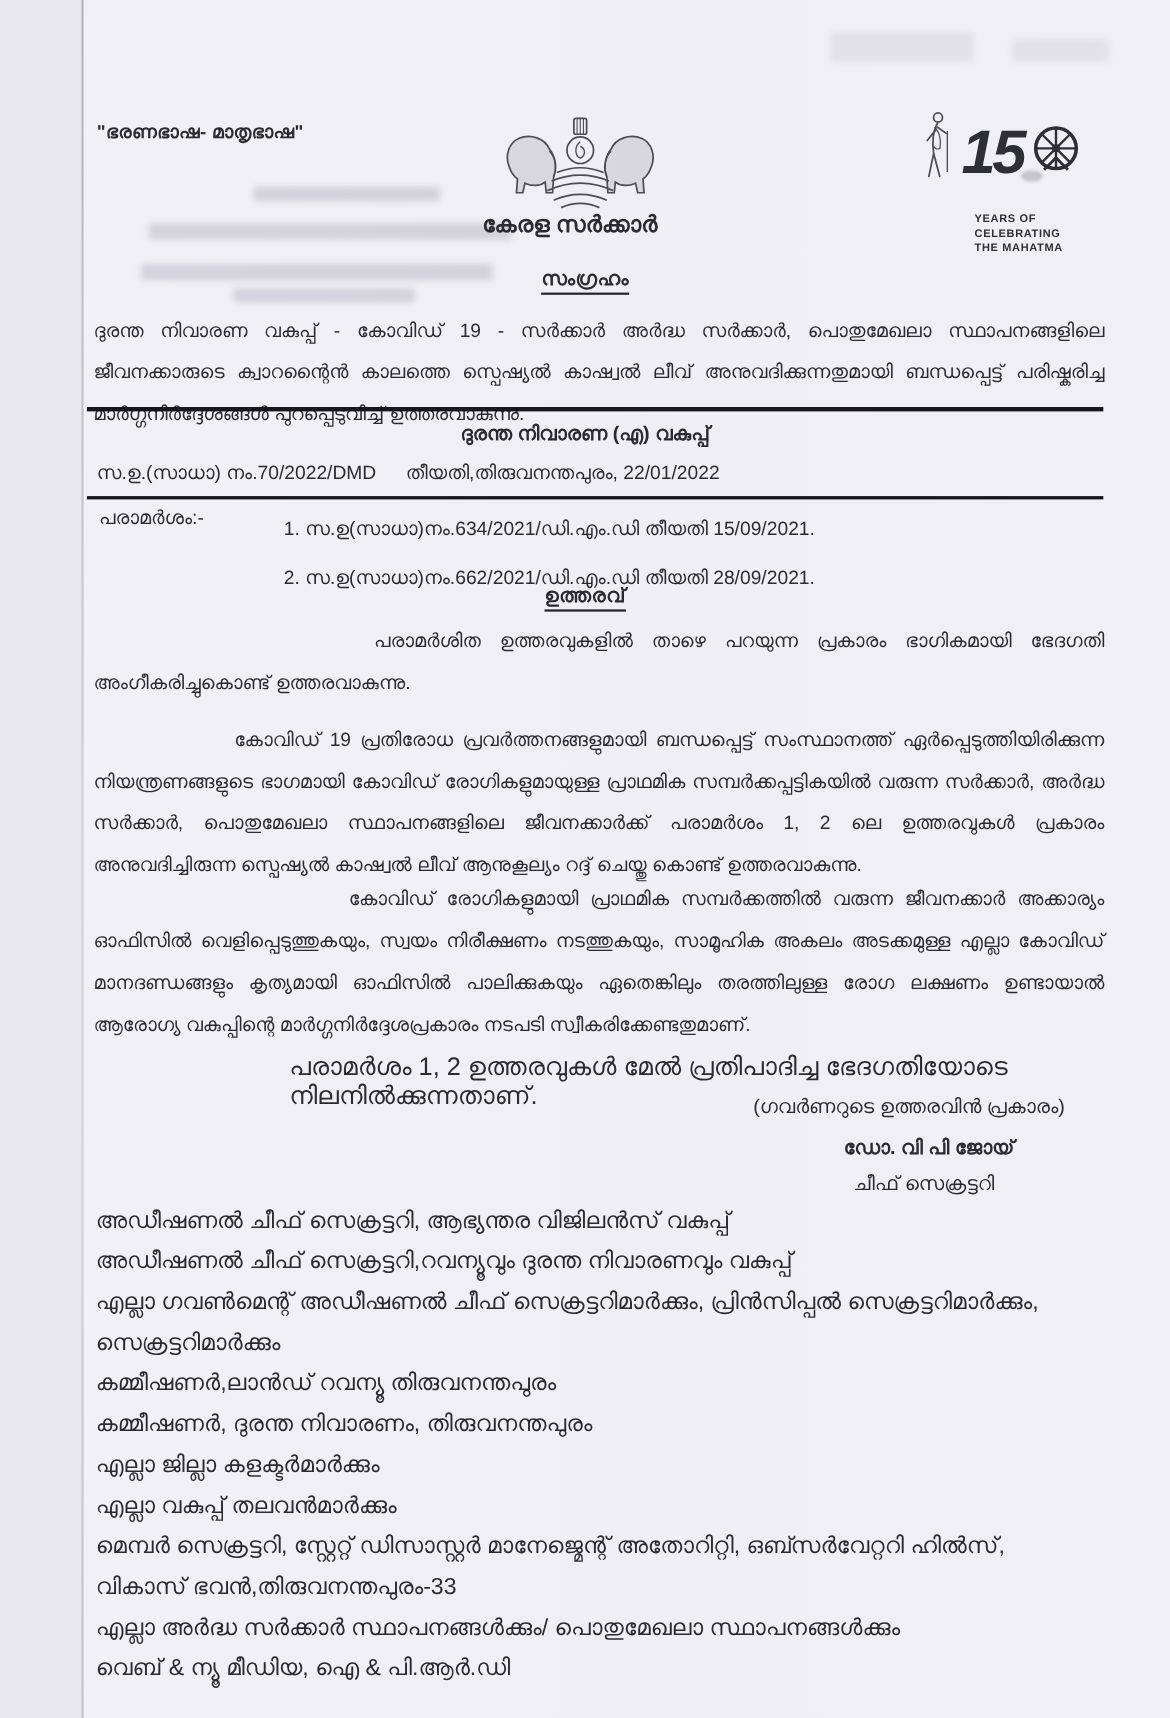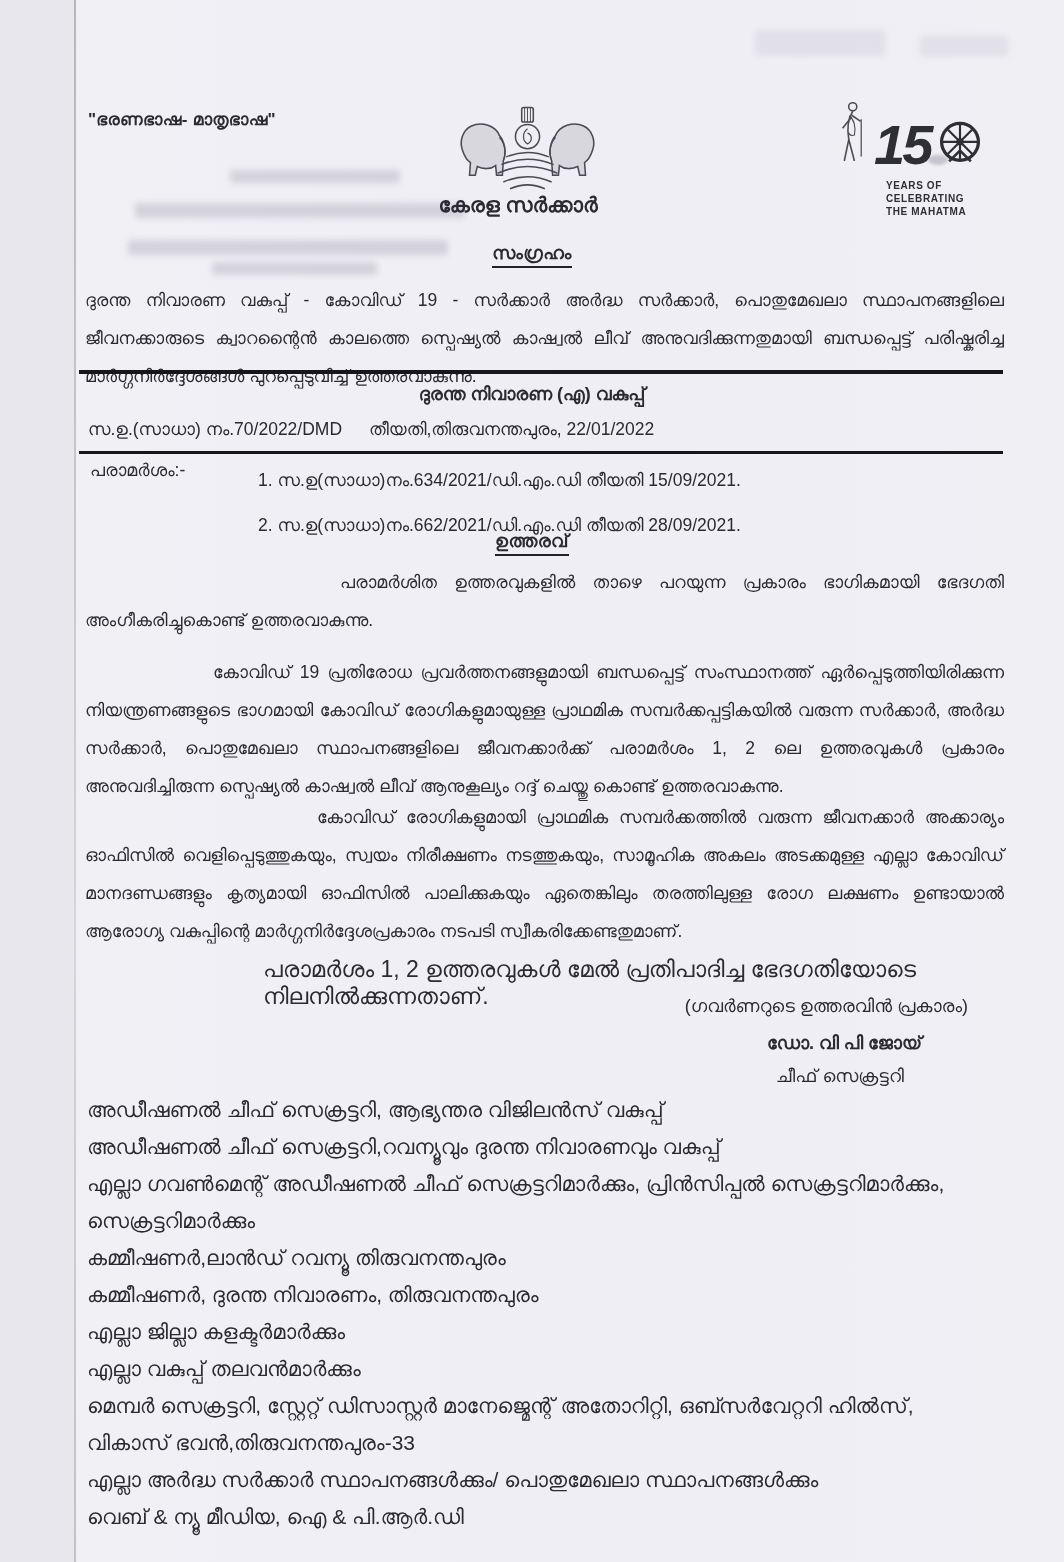--- a/index.html
+++ b/index.html
@@ -23,23 +23,23 @@
   }
   .speck{position:absolute;background:rgba(120,118,135,.35);filter:blur(1.5px);border-radius:50%;}
   .motto{position:absolute;left:88px;top:110px;font-size:17px;font-weight:bold;letter-spacing:.3px;}
   .emblem{position:absolute;left:455px;top:104px;width:145px;height:98px;}
   .govt-name{position:absolute;left:0;top:193px;width:1036px;text-align:center;font-size:21px;font-weight:bold;}
   .center-wrap{position:absolute;left:0;width:1064px;text-align:center;}
   .u-head{display:inline-block;font-size:18px;font-weight:bold;border-bottom:2px solid #222228;padding-bottom:2px;letter-spacing:.4px;}
   .abstract-head{top:243px;}
   .order-head{top:531px;}
   .mlogo{position:absolute;left:838px;top:100px;width:185px;}
-  .mlogo-row{display:flex;align-items:flex-end;}
+  .mlogo-row{display:flex;align-items:center;}
   .mlogo-num{font-size:56px;line-height:58px;font-weight:bold;font-style:italic;letter-spacing:-3px;color:#2e2e35;margin-left:2px;}
-  .mlogo-caption{margin-left:48px;margin-top:5px;font-size:10px;font-weight:bold;letter-spacing:.6px;color:#2e2e35;line-height:13px;}
+  .mlogo-caption{margin-left:48px;margin-top:18px;font-size:10px;font-weight:bold;letter-spacing:.6px;color:#2e2e35;line-height:13px;}
   .para{
     position:absolute;left:85px;width:919px;
     font-size:17.5px;line-height:38px;
     text-align:justify;text-align-last:left;
   }
   .summary{top:281px;}
   .p1{top:563px;text-indent:255px;}
   .p2{top:653px;text-indent:128px;}
   .p3{top:798px;text-indent:232px;}
   .rule{position:absolute;left:79px;width:924px;background:#16161b;}

